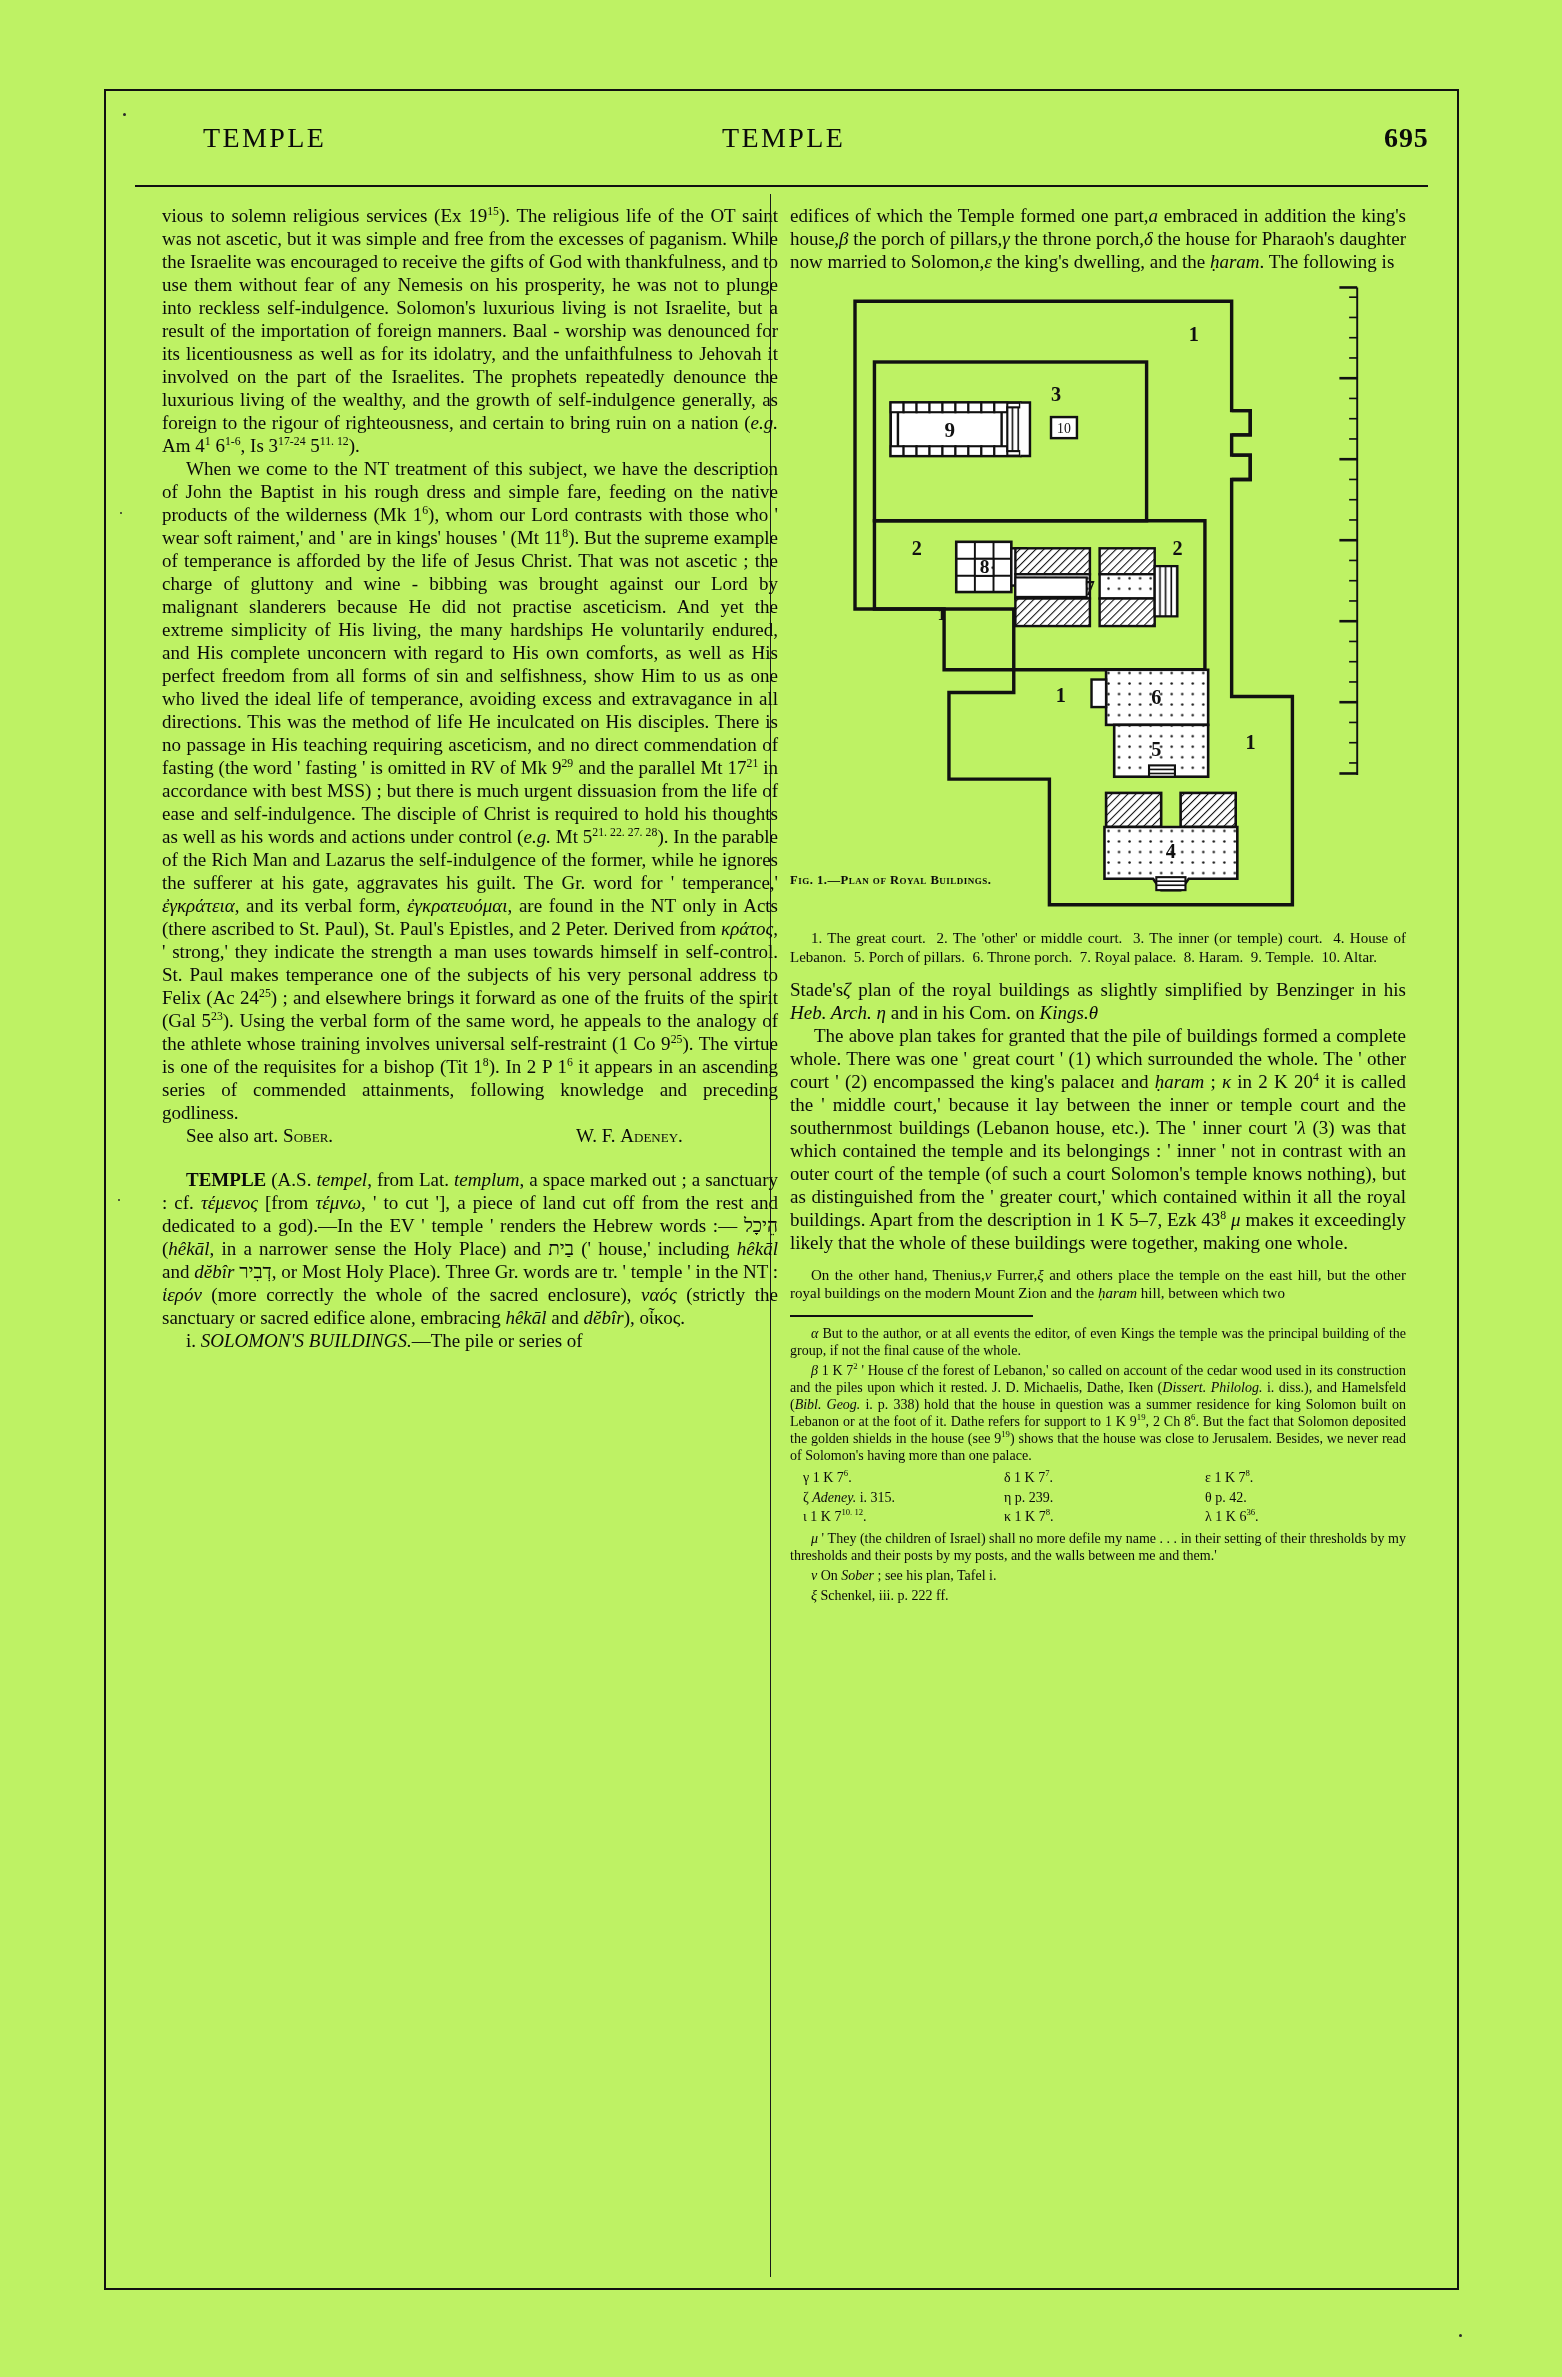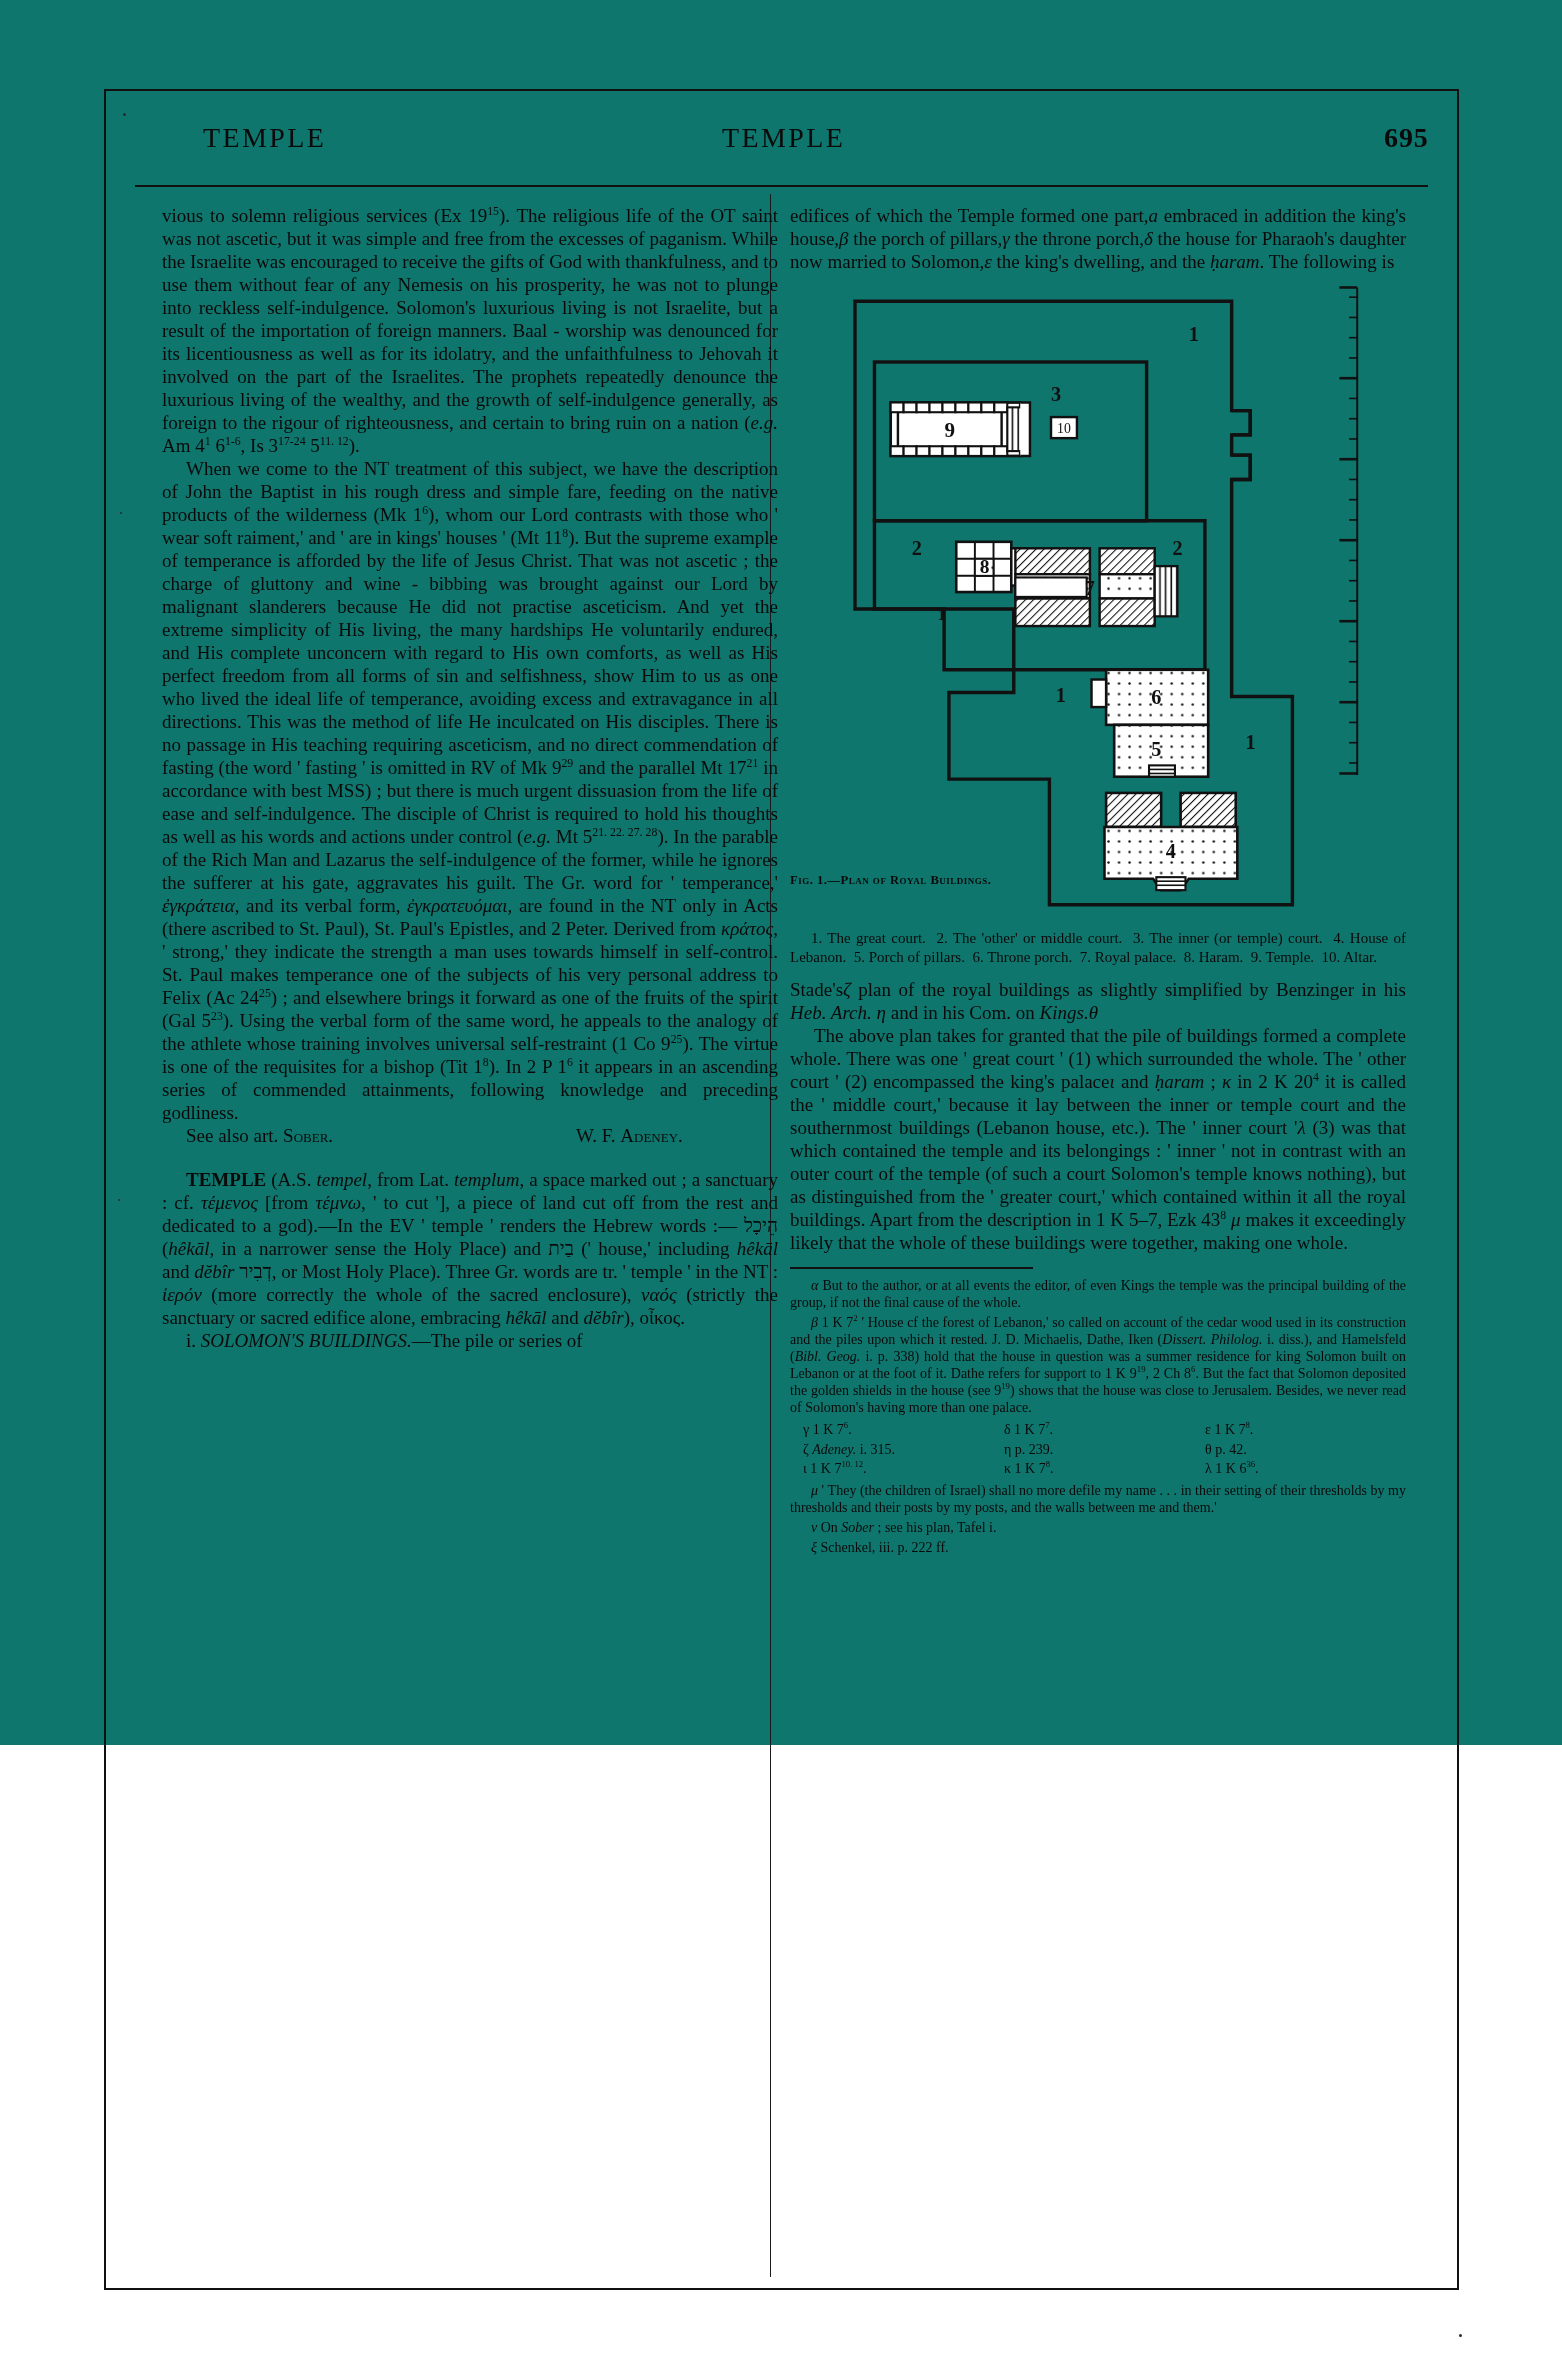--- a/index.html
+++ b/index.html
@@ -13,22 +13,22 @@
     font-family: "Liberation Serif", "DejaVu Serif", serif;
     color: #0a0a0a;
     position: relative;
     overflow: hidden;
   }
 
   
   .page-sheet {
     position: absolute;
     left: 0; top: 0;
-    width: 1562px; height: 1745px;
-    background: #0f766e;
+    width: 1562px; height: 2377px;
+    background: #bef264;
   }
   .page-border {
     position: absolute;
     left: 104px; top: 89px;
     width: 1355px; height: 2201px;
     border: 2.4px solid #111;
     box-sizing: border-box;
   }
 
   
@@ -380,20 +380,21 @@
 
       <div class="fig-caption">Fig. 1.—Plan of Royal Buildings.</div>
     </div>
 
     <p class="fig-legend">1. The great court.&nbsp; 2. The 'other' or middle court.&nbsp; 3. The inner (or temple) court.&nbsp; 4. House of Lebanon.&nbsp; 5. Porch of pillars.&nbsp; 6. Throne porch.&nbsp; 7. Royal palace.&nbsp; 8. Haram.&nbsp; 9. Temple.&nbsp; 10. Altar.</p>
 
     <p class="para noind">Stade's<i>ζ</i> plan of the royal buildings as slightly simplified by Benzinger in his <i>Heb. Arch.</i> <i>η</i> and in his Com. on <i>Kings.</i><i>θ</i></p>
 
     <p class="para">The above plan takes for granted that the pile of buildings formed a complete whole. There was one ' great court ' (1) which surrounded the whole. The ' other court ' (2) encompassed the king's palace<i>ι</i> and <i>ḥaram</i> ; <i>κ</i> in 2 K 20<sup>4</sup> it is called the ' middle court,' because it lay between the inner or temple court and the southernmost buildings (Lebanon house, etc.). The ' inner court '<i>λ</i> (3) was that which contained the temple and its belongings : ' inner ' not in contrast with an outer court of the temple (of such a court Solomon's temple knows nothing), but as distinguished from the ' greater court,' which contained within it all the royal buildings. Apart from the description in 1 K 5–7, Ezk 43<sup>8</sup> <i>μ</i> makes it exceedingly likely that the whole of these buildings were together, making one whole.</p>
 
+    <p class="smallprint">On the other hand, Thenius,<i>ν</i> Furrer,<i>ξ</i> and others place the temple on the east hill, but the other royal buildings on the modern Mount Zion and the <i>ḥaram</i> hill, between which two</p>
 
     <div class="foot-rule"></div>
 
     <p class="fn"><i>α</i> But to the author, or at all events the editor, of even Kings the temple was the principal building of the group, if not the final cause of the whole.</p>
     <p class="fn"><i>β</i> 1 K 7<sup>2</sup> ' House cf the forest of Lebanon,' so called on account of the cedar wood used in its construction and the piles upon which it rested. J. D. Michaelis, Dathe, Iken (<i>Dissert. Philolog.</i> i. diss.), and Hamelsfeld (<i>Bibl. Geog.</i> i. p. 338) hold that the house in question was a summer residence for king Solomon built on Lebanon or at the foot of it. Dathe refers for support to 1 K 9<sup>19</sup>, 2 Ch 8<sup>6</sup>. But the fact that Solomon deposited the golden shields in the house (see 9<sup>19</sup>) shows that the house was close to Jerusalem. Besides, we never read of Solomon's having more than one palace.</p>
 
     <div class="fn-cols">
       <span>γ 1 K 7<sup>6</sup>.</span>
       <span>δ 1 K 7<sup>7</sup>.</span>
       <span>ε 1 K 7<sup>8</sup>.</span>

